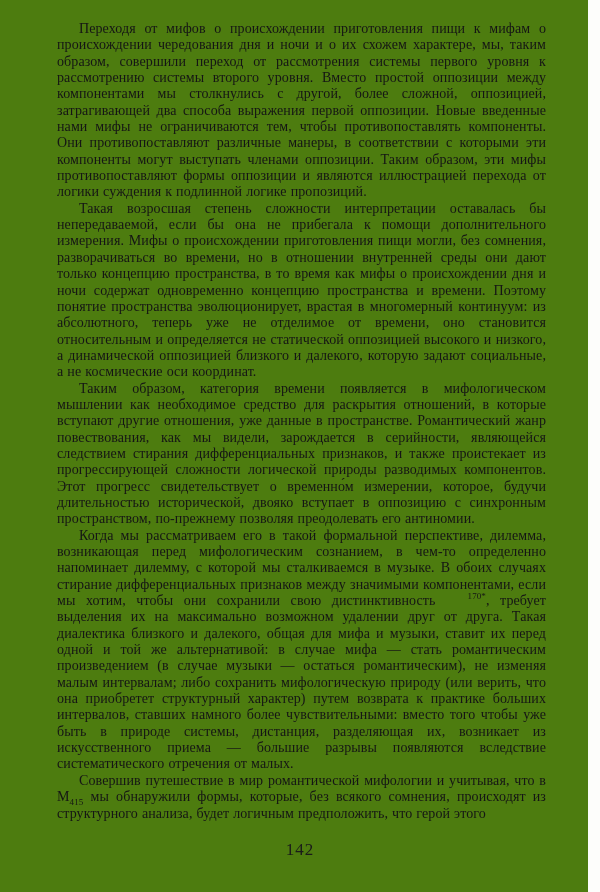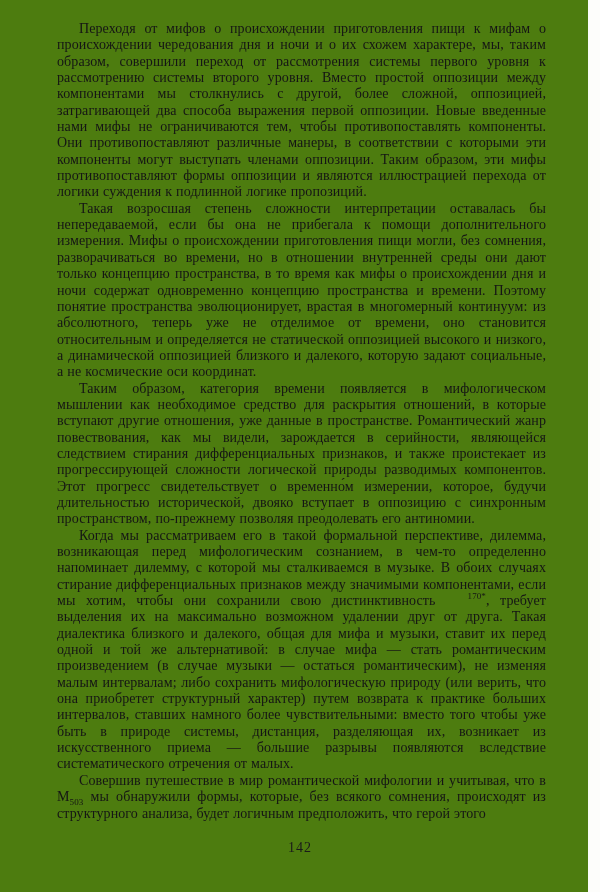--- a/index.html
+++ b/index.html
@@ -41,30 +41,30 @@
     font-size: 9px;
     line-height: 0;
     vertical-align: sub;
   }
   .page-number {
     position: absolute;
     top: 840px;
     left: 0;
     width: 600px;
     text-align: center;
-    font-size: 14px;
+    font-size: 17px;
     letter-spacing: 1px;
     color: #1a1a1a;
   }
 </style>
 </head>
 <body>
 
 <div class="scan-page">
   <div class="text-block">
     <p class="para">Переходя от мифов о происхождении приготовления пищи к мифам о происхождении чередования дня и ночи и о их схожем характере, мы, таким образом, совершили переход от рассмотрения системы первого уровня к рассмотрению системы второго уровня. Вместо простой оппозиции между компонентами мы столкнулись с другой, более сложной, оппозицией, затрагивающей два способа выражения первой оппозиции. Новые введенные нами мифы не ограничиваются тем, чтобы противопоставлять компоненты. Они противопоставляют различные манеры, в соответствии с которыми эти компоненты могут выступать членами оппозиции. Таким образом, эти мифы противопоставляют формы оппозиции и являются иллюстрацией перехода от логики суждения к подлинной логике пропозиций.</p>
     <p class="para">Такая возросшая степень сложности интерпретации оставалась бы непередаваемой, если бы она не прибегала к помощи дополнительного измерения. Мифы о происхождении приготовления пищи могли, без сомнения, разворачиваться во времени, но в отношении внутренней среды они дают только концепцию пространства, в то время как мифы о происхождении дня и ночи содержат одновременно концепцию пространства и времени. Поэтому понятие пространства эволюционирует, врастая в многомерный континуум: из абсолютного, теперь уже не отделимое от времени, оно становится относительным и определяется не статической оппозицией высокого и низкого, а динамической оппозицией близкого и далекого, которую задают социальные, а не космические оси координат.</p>
     <p class="para">Таким образом, категория времени появляется в мифологическом мышлении как необходимое средство для раскрытия отношений, в которые вступают другие отношения, уже данные в пространстве. Романтический жанр повествования, как мы видели, зарождается в серийности, являющейся следствием стирания дифференциальных признаков, и также проистекает из прогрессирующей сложности логической природы разводимых компонентов. Этот прогресс свидетельствует о временно́м измерении, которое, будучи длительностью исторической, двояко вступает в оппозицию с синхронным пространством, по-прежнему позволяя преодолевать его антиномии.</p>
     <p class="para"><span>Когда мы рассматриваем его в такой формальной перспективе, дилемма, возникающая перед мифологическим сознанием, в чем-то определенно напоминает дилемму, с которой мы сталкиваемся в музыке. В обоих случаях стирание дифференциальных признаков между значимыми компонентами, если мы хотим, чтобы они сохранили свою дистинктивность</span><sup>170*</sup><span>, требует выделения их на максимально возможном удалении друг от друга. Такая диалектика близкого и далекого, общая для мифа и музыки, ставит их перед одной и той же альтернативой: в случае мифа — стать романтическим произведением (в случае музыки — остаться романтическим), не изменяя малым интервалам; либо сохранить мифологическую природу (или верить, что она приобретет структурный характер) путем возврата к практике больших интервалов, ставших намного более чувствительными: вместо того чтобы уже быть в природе системы, дистанция, разделяющая их, возникает из искусственного приема — большие разрывы появляются вследствие систематического отречения от малых.</span></p>
-    <p class="para"><span>Совершив путешествие в мир романтической мифологии и учитывая, что в М</span><sub>503</sub><span> мы обнаружили формы, которые, без всякого сомнения, происходят из структурного анализа, будет логичным предположить, что герой этого</span></p>
+    <p class="para"><span>Совершив путешествие в мир романтической мифологии и учитывая, что в М</span><sub>415</sub><span> мы обнаружили формы, которые, без всякого сомнения, происходят из структурного анализа, будет логичным предположить, что герой этого</span></p>
   </div>
   <div class="page-number">142</div>
 </div>
 
 </body></html>

